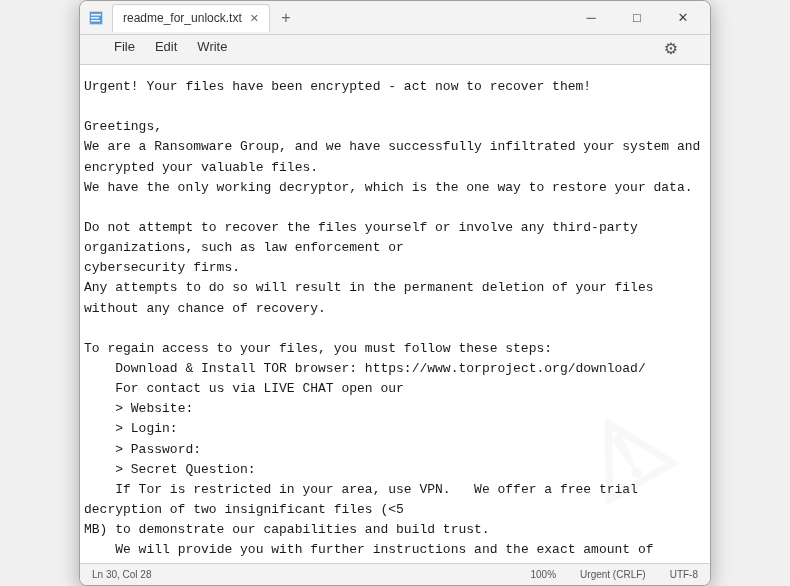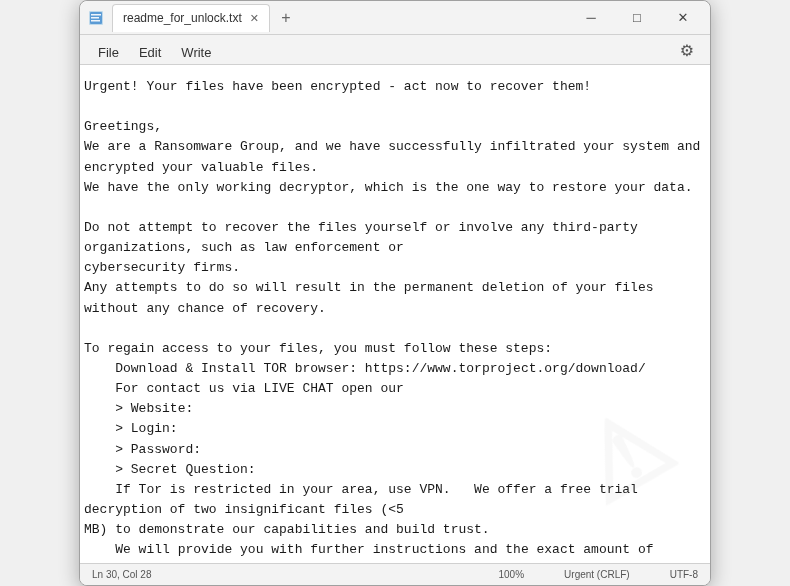--- a/index.html
+++ b/index.html
@@ -117,22 +117,22 @@
 
     .title-btn.close {
       border-radius: 0 8px 0 0;
     }
 
     
     .menu-bar {
       height: 30px;
       background: #f3f3f3;
       display: flex;
-      align-items: flex-end;
-      padding: 0 8px;
+      align-items: flex-start;
+      padding: 0 24px;
       border-bottom: 1px solid #d0d0d0;
       flex-shrink: 0;
     }
 
     .menu-item {
       padding: 4px 10px;
       font-size: 13px;
       color: #333;
       cursor: pointer;
       border-radius: 3px;
@@ -171,21 +171,21 @@
       align-items: center;
       padding: 0 12px;
       font-size: 10px;
       color: #555;
       flex-shrink: 0;
     }
 
     .status-right {
       margin-left: auto;
       display: flex;
-      gap: 40px;
+      gap: 24px;
     }
 
     
     .watermark {
       position: absolute;
       bottom: 60px;
       right: 40px;
       opacity: 0.06;
       font-size: 100px;
       font-weight: bold;

